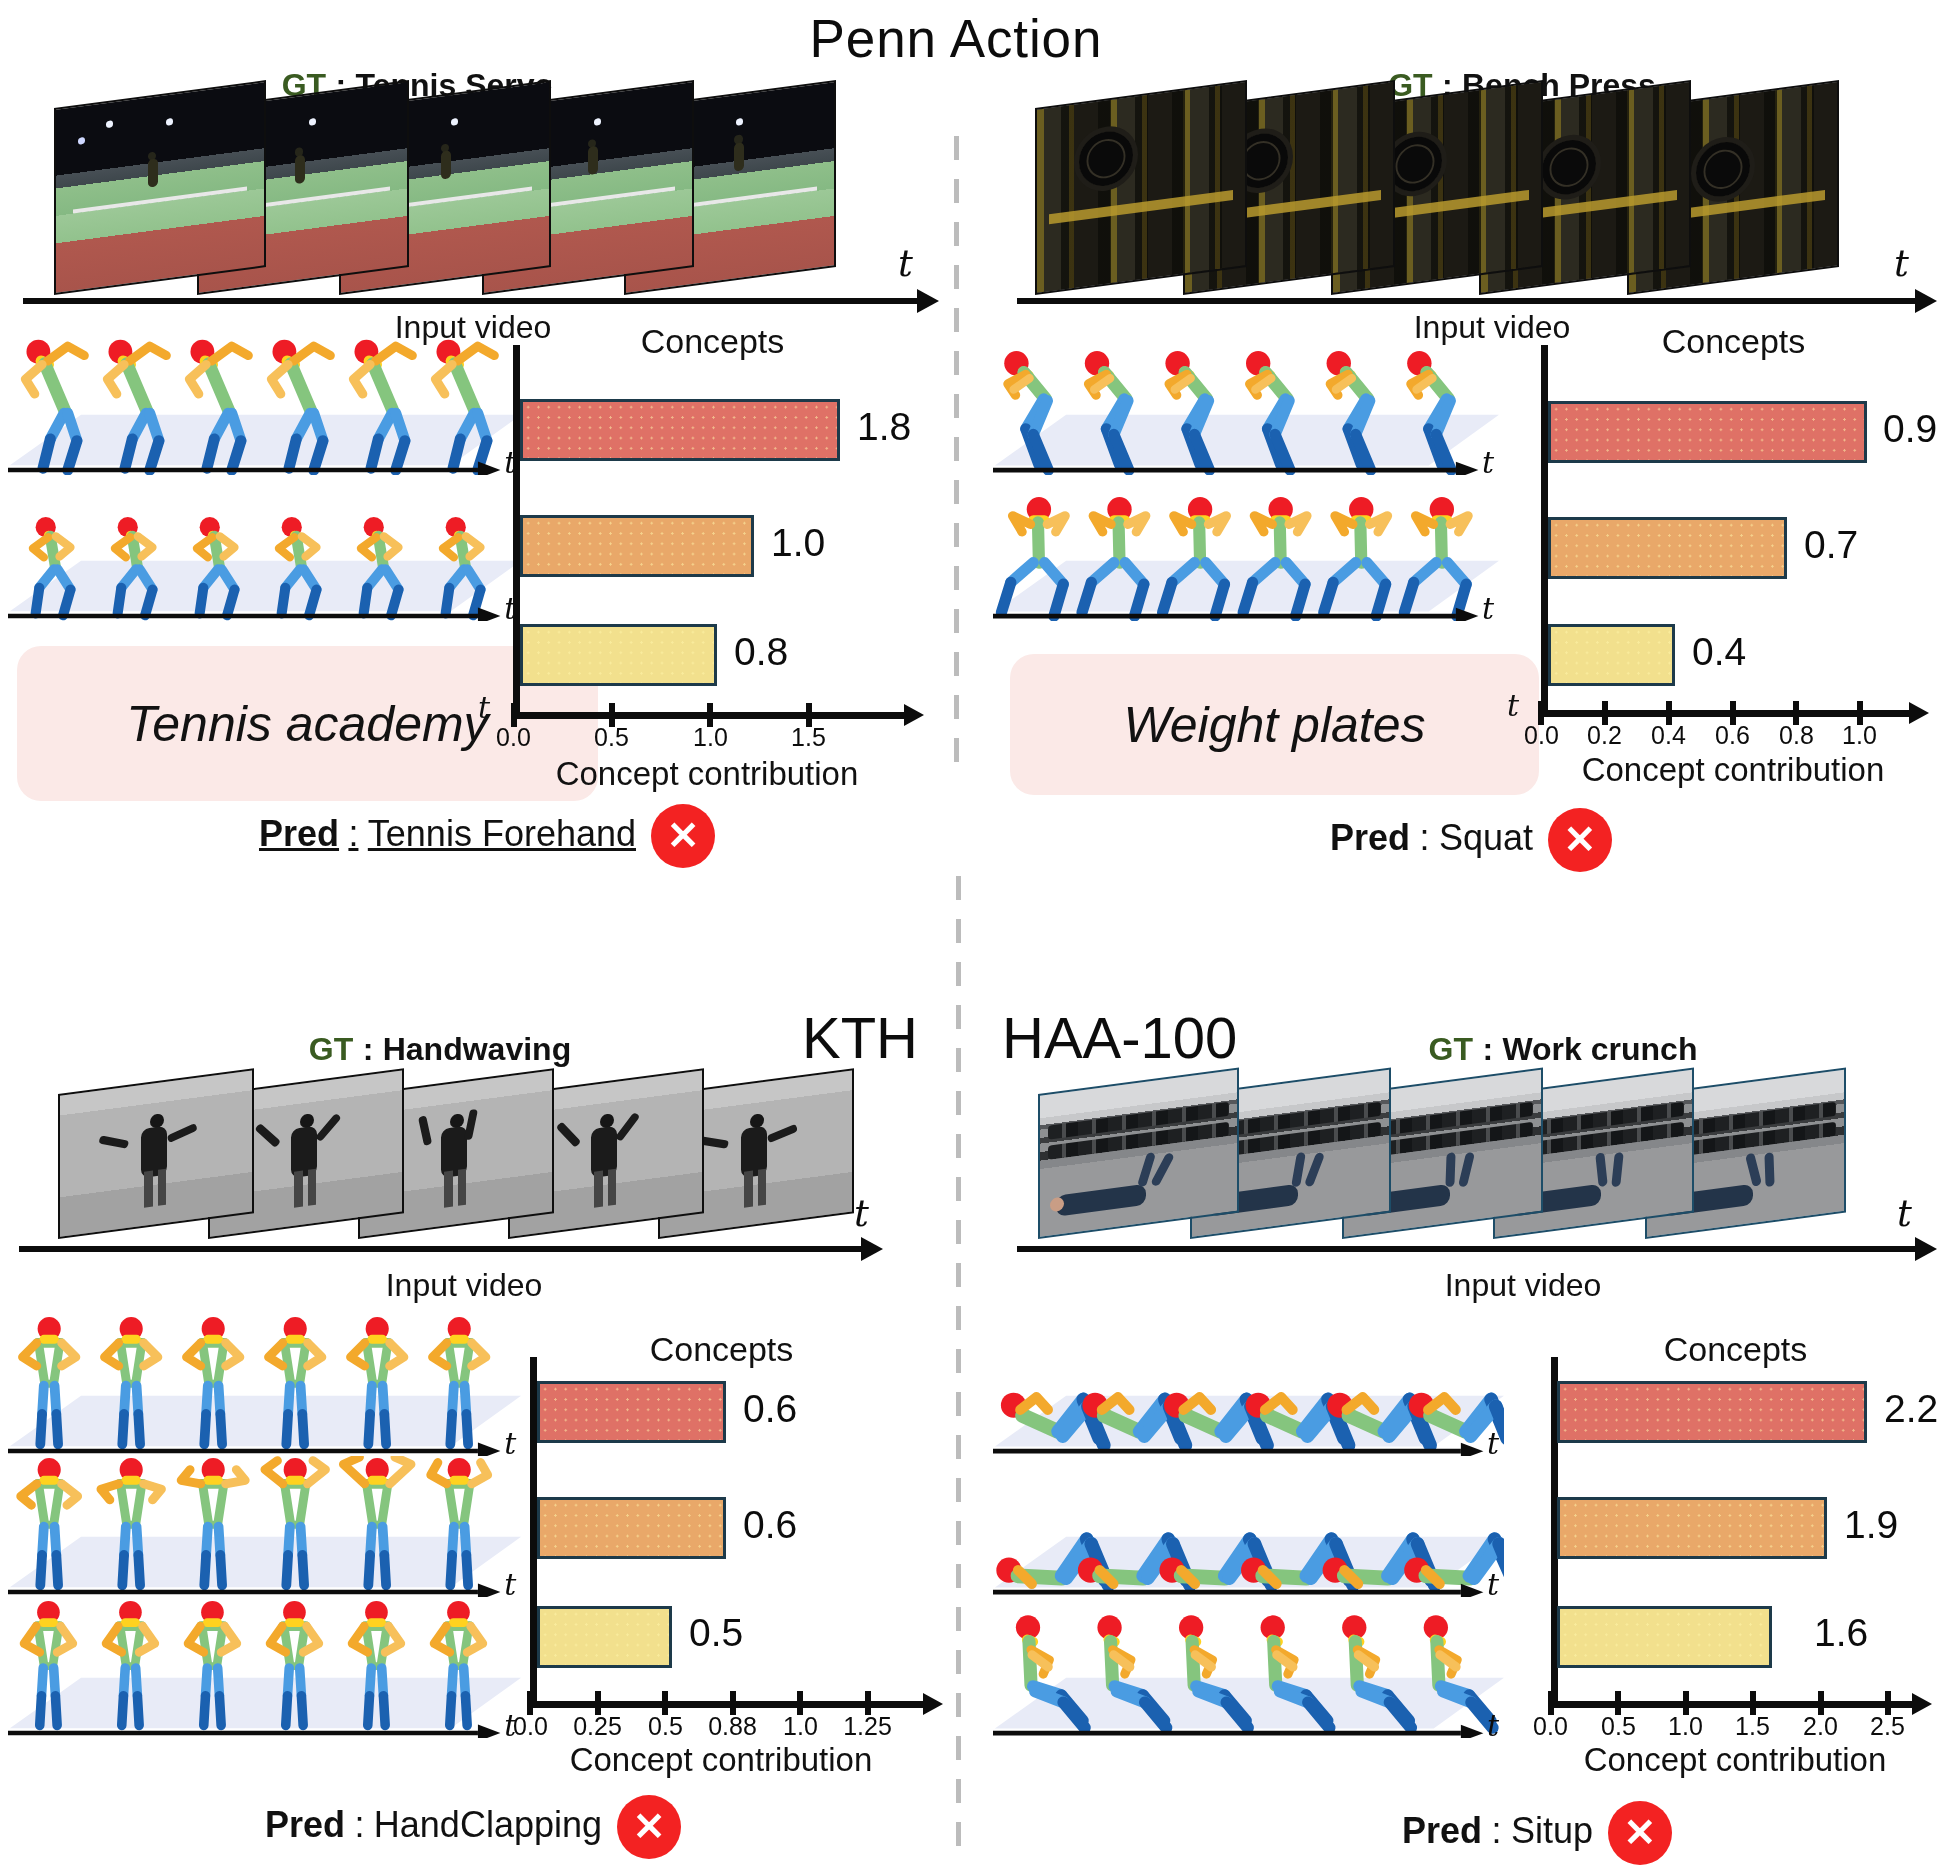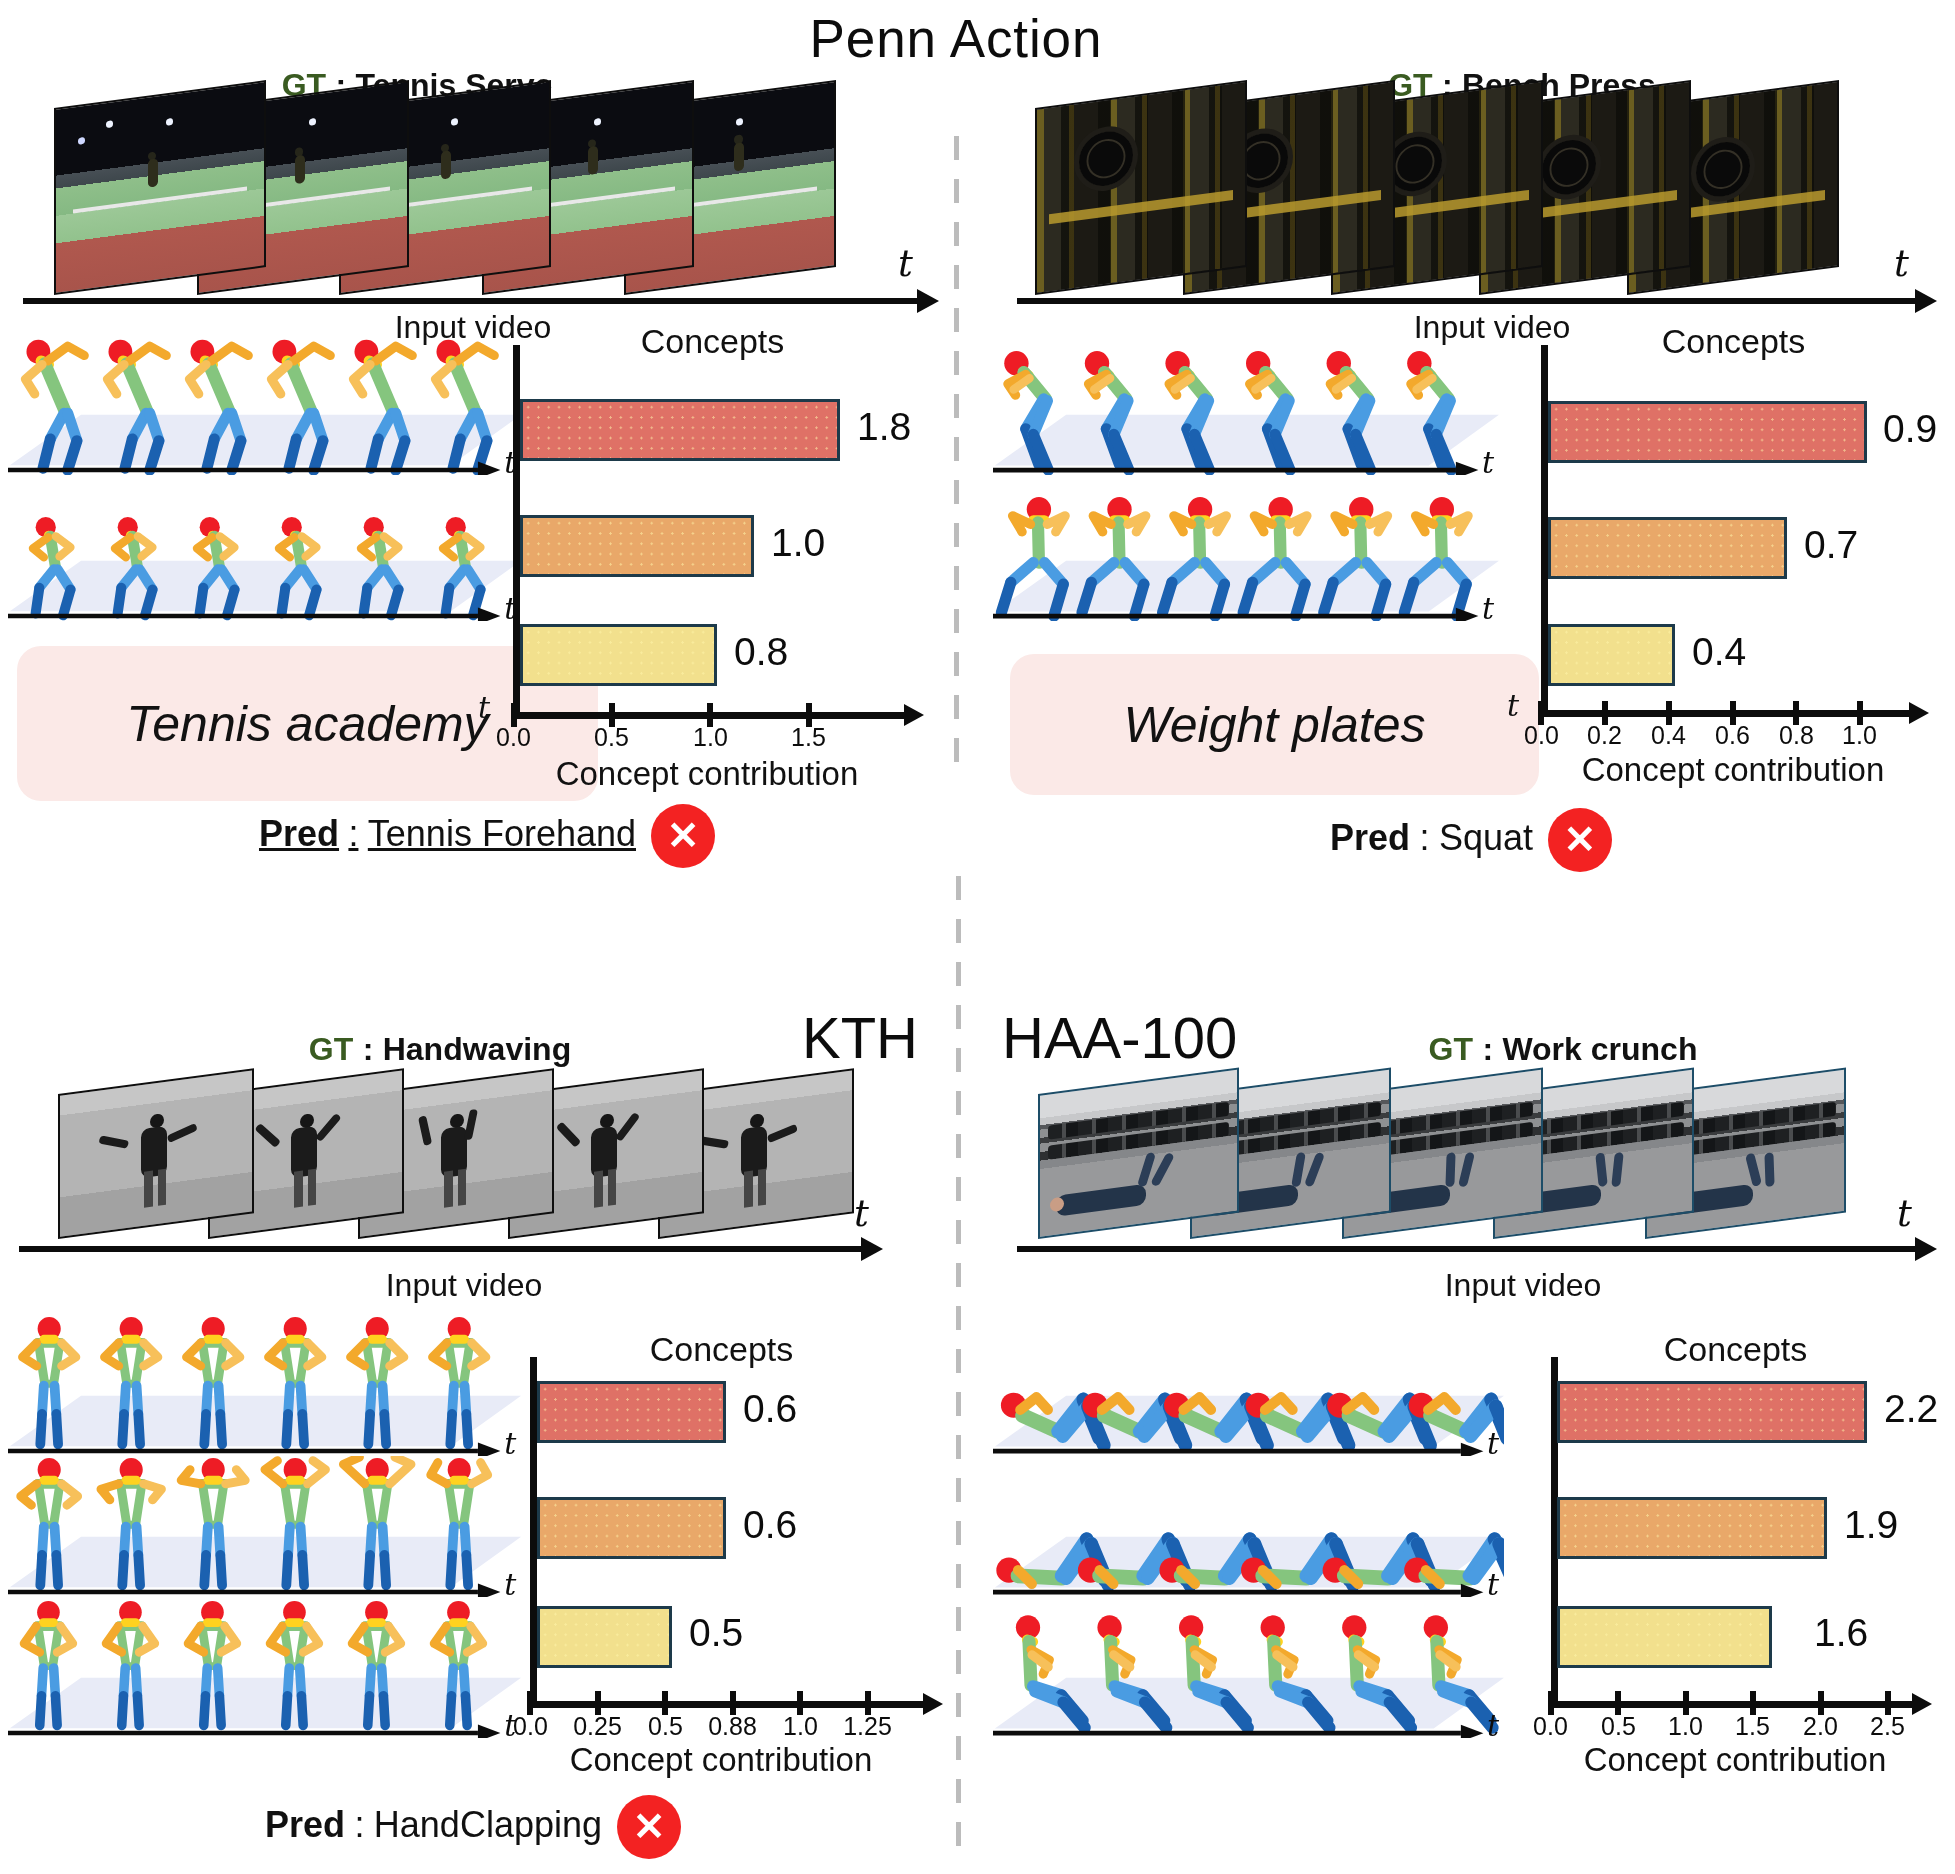--- a/index.html
+++ b/index.html
@@ -1126,16 +1126,19 @@
         <div class="tickmark" style="left: 1683px; top: 1691px;"></div>
         <div class="ticklab" style="left: 1634px; top: 1712px;">1.0</div>
         <div class="tickmark" style="left: 1750px; top: 1691px;"></div>
         <div class="ticklab" style="left: 1701px; top: 1712px;">1.5</div>
         <div class="tickmark" style="left: 1818px; top: 1691px;"></div>
         <div class="ticklab" style="left: 1769px; top: 1712px;">2.0</div>
         <div class="tickmark" style="left: 1885px; top: 1691px;"></div>
         <div class="ticklab" style="left: 1836px; top: 1712px;">2.5</div>
         <div class="xlabel" style="left: 1501px; top: 1741px;">Concept contribution</div>
       </div>
+    <div class="pred-line" style="left: 1181px; top: 1801px;">
+      <span class="pred-tag">Pred</span><span class="pred-sep">:</span><span>Situp</span><span class="cross">✕</span>
+    </div>
   </section>
 
 </div>
 
 
 </body></html>

